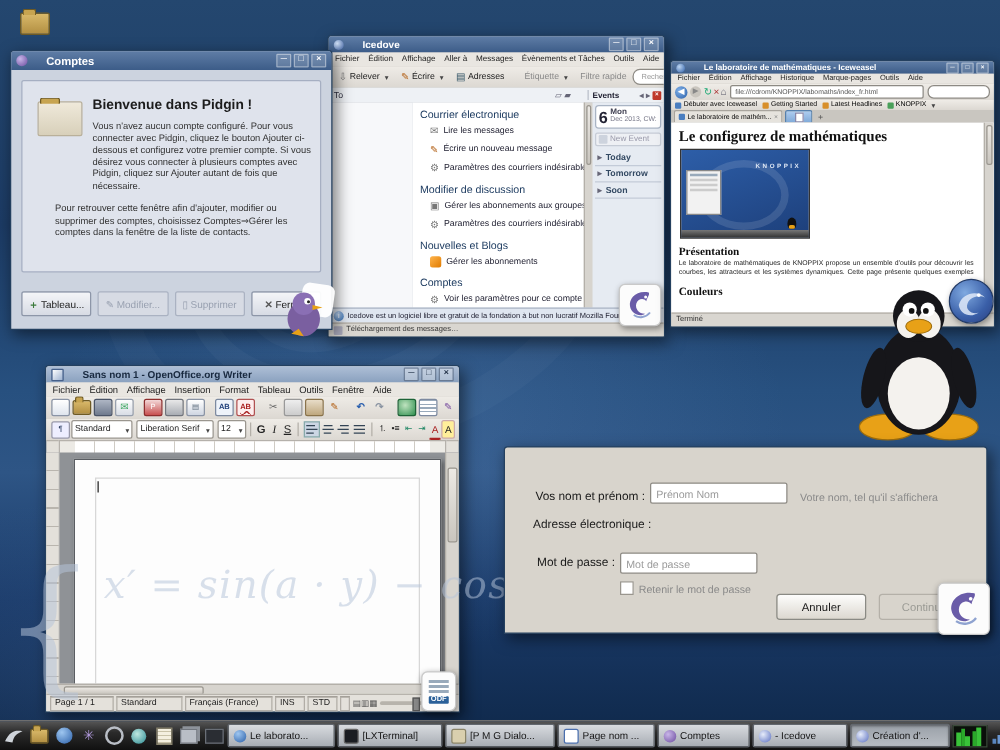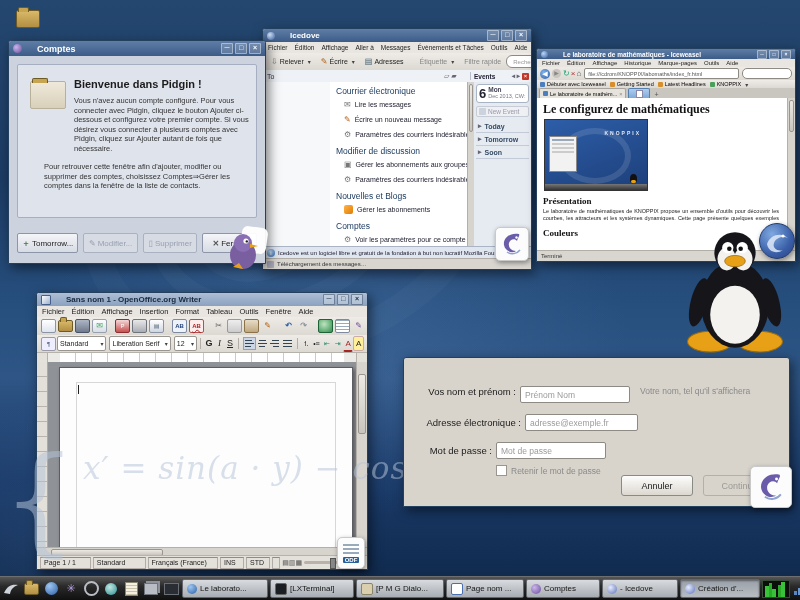--- a/index.html
+++ b/index.html
@@ -389,21 +389,21 @@
     </div>
     <div class="abs" style="top:23px;left:8px;right:8px;height:152px;background:#dfe3ec;border:1px solid #a6afc2;border-radius:2px;">
       <div class="abs folder" style="left:12px;top:16px;width:34px;height:26px;background:linear-gradient(180deg,#efe9da,#d8d0ba);border-color:#b9b09a;"></div>
       <div class="abs" style="left:56px;top:13px;font-size:11px;font-weight:bold;color:#1c1c1c;">Bienvenue dans Pidgin !</div>
       <div class="abs" style="left:26px;top:97px;width:206px;font-size:7.5px;line-height:9.5px;color:#333;">Pour retrouver cette fenêtre afin d'ajouter, modifier ou supprimer des comptes, choisissez Comptes⇒Gérer les comptes dans la fenêtre de la liste de contacts.</div>
       <div class="abs" style="left:56px;top:31px;width:176px;font-size:7.5px;line-height:9.5px;color:#333;">Vous n'avez aucun compte configuré. Pour vous connecter avec Pidgin, cliquez le bouton Ajouter ci-dessous et configurez votre premier compte. Si vous désirez vous connecter à plusieurs comptes avec Pidgin, cliquez sur Ajouter autant de fois que nécessaire.</div>
     </div>
     <div class="abs" style="left:8px;right:8px;bottom:10px;height:20px;display:flex;gap:5px;">
       <span class="tbtn" style="flex:1;justify-content:center;background:linear-gradient(180deg,#f4f5f8,#d7dbe4);border:1px solid #8d96a8;font-size:8px;">
           <span style="color:#3a7a3a;font-weight:bold;">＋</span>
-          <span>Tomorrow...</span>
+          <span>Tableau...</span>
         </span>
       <span class="tbtn" style="flex:1;justify-content:center;background:#d7dbe4;border:1px solid #aab2c2;font-size:8px;color:#98a0b0;">
           <span>✎</span>
           <span>Modifier...</span>
         </span>
       <span class="tbtn" style="flex:1;justify-content:center;background:#d7dbe4;border:1px solid #aab2c2;font-size:8px;color:#98a0b0;">
           <span>▯</span>
           <span>Supprimer</span>
         </span>
       <span class="tbtn" style="flex:1;justify-content:center;background:linear-gradient(180deg,#f4f5f8,#d7dbe4);border:1px solid #8d96a8;font-size:8px;">
@@ -531,28 +531,27 @@
       <ellipse cx="58" cy="32" rx="9" ry="11" fill="#f4f2ee"></ellipse>
       <circle cx="43" cy="21" r="5.5" fill="#fff"></circle>
         <circle cx="57" cy="21" r="5.5" fill="#fff"></circle>
       <circle cx="44.5" cy="22" r="2.2" fill="#111"></circle>
         <circle cx="55.5" cy="22" r="2.2" fill="#111"></circle>
       <ellipse cx="50" cy="34" rx="10" ry="5.5" fill="#e8a117" stroke="#9c6d0e" stroke-width="0.8"></ellipse>
     </svg>
   </div>
 
   <div class="win" style="left:403px;top:357px;width:385px;height:148px;z-index:10;background:#d8d4cc;">
-    <div class="abs" style="left:10px;top:28px;right:8px;display:flex;align-items:flex-start;">
+    <div class="abs" style="left:10px;top:28px;right:8px;display:flex;align-items:flex-end;">
       <span style="width:102px;text-align:right;font-size:9.5px;color:#1a1a1a;">Vos nom et prénom :</span>
       <input class="input" style="width: 100px; height: 15px; font-size: 8.5px; margin-left: 4px; padding: 0px 4px;" placeholder="Prénom Nom">
       <span style="margin-left:10px;font-size:8.5px;color:#8a8a8a;white-space:nowrap;">Votre nom, tel qu'il s'affichera</span>
     </div>
     <div class="abs" style="left:10px;top:56px;right:8px;display:flex;align-items:center;">
       <span style="width:107px;text-align:right;font-size:9.5px;color:#1a1a1a;">Adresse électronique :</span>
-      <input class="input" style="width: 103px; height: 15px; font-size: 8.5px; margin-left: 4px; padding: 0px 4px;" placeholder="adresse@exemple.fr">
     </div>
     <div class="abs" style="left:10px;top:84px;right:8px;display:flex;align-items:center;">
       <span style="width:78px;text-align:right;font-size:9.5px;color:#1a1a1a;">Mot de passe :</span>
       <input class="input" style="width: 100px; height: 15px; font-size: 8.5px; margin-left: 4px; padding: 0px 4px;" placeholder="Mot de passe">
     </div>
     <div class="abs" style="left:92px;top:107px;display:flex;align-items:center;gap:4px;">
       <span style="width:9px;height:9px;background:#fff;border:1px solid #9a968e;"></span>
       <span style="font-size:8.5px;color:#8a8a8a;">Retenir le mot de passe</span>
     </div>
     <div class="abs" style="right:10px;bottom:10px;display:flex;gap:10px;">

